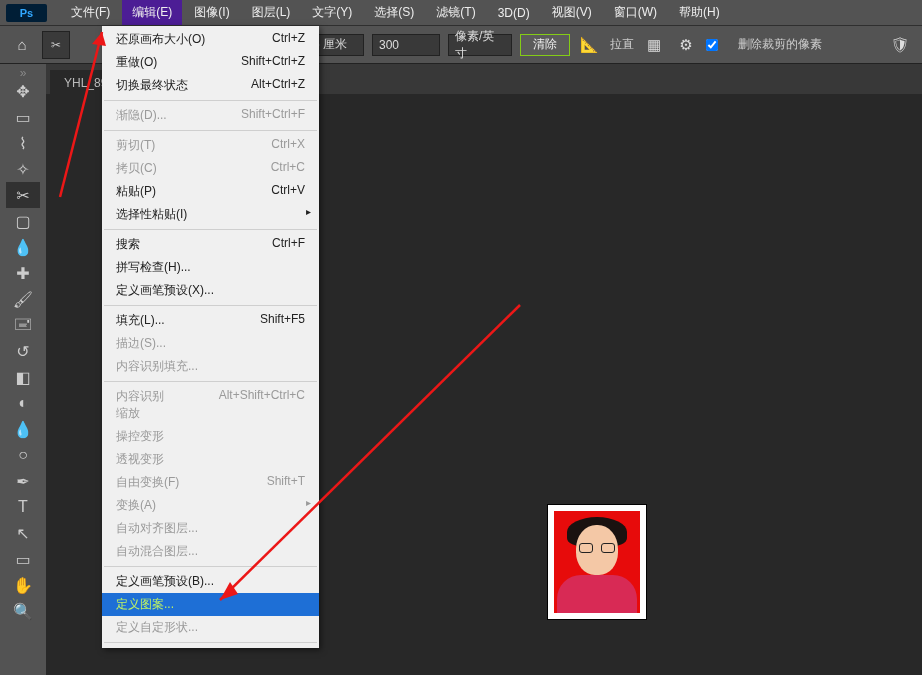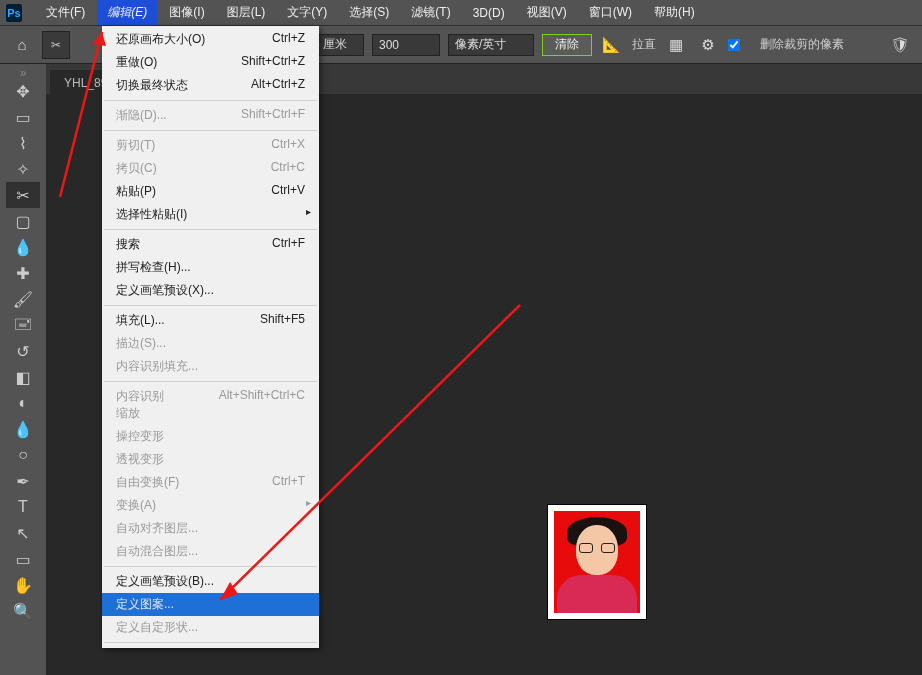--- a/index.html
+++ b/index.html
@@ -16,40 +16,39 @@
     .menubar {
       height: 26px;
       background: #535353;
       display: flex;
       align-items: center;
       padding: 0 6px;
       gap: 2px;
       border-bottom: 1px solid #2f2f2f;
     }
     .ps-logo {
-      width: 16px;
+      width: 41px;
       height: 18px;
       background: #001e36;
       color: #31a8ff;
       display: flex;
       align-items: center;
       justify-content: center;
       font-weight: bold;
       font-size: 11px;
       border-radius: 2px;
       margin-right: 12px;
     }
     .menu-root-item {
       padding: 4px 10px;
       cursor: default;
       color: #eee;
     }
     .menu-root-item.active {
-      background: #1d4ed8;
-      font-style: italic;
+      background: #4c1d95;
     }
     .optionsbar {
       height: 38px;
       background: #535353;
       display: flex;
       align-items: center;
       padding: 0 10px;
       gap: 8px;
       border-bottom: 1px solid #222;
     }
@@ -227,21 +226,21 @@
     }
     .dd-item {
       display: flex;
       justify-content: space-between;
       padding: 3px 14px;
       font-size: 12px;
       position: relative;
     }
     .dd-item.highlight {
       background: #1e6fd6;
-      color: #e5e5e5;
+      color: #bef264;
     }
     .dd-item.disabled {
       color: #9a9a9a;
       gap: 48px;
     }
     .dd-shortcut {
       color: inherit;
       font-size: 12px;
     }
     .dd-sep {
@@ -280,21 +279,21 @@
   <div class="menu-root-item">窗口(W)</div>
   <div class="menu-root-item">帮助(H)</div>
 </div>
 
 <div class="optionsbar">
   <div class="opt-icon">⌂</div>
   <div class="opt-tool">✂</div>
   <div style="flex:0 0 210px"></div>
   <input class="opt-text-input" style="width: 68px;" value="3.5 厘米">
   <input class="opt-text-input" style="width: 68px;" value="300">
-  <div class="opt-text-input" style="width:86px;display:flex;align-items:center">像素/英寸</div>
+  <div class="opt-text-input" style="width:64px;display:flex;align-items:center">像素/英寸</div>
   <div class="opt-btn">清除</div>
   <div class="opt-icon">📐</div>
   <span>拉直</span>
   <div class="opt-icon">▦</div>
   <div class="opt-icon">⚙</div>
   <label class="checkbox-wrap">
     <input type="checkbox" checked="" style="">
     <span>删除裁剪的像素</span>
   </label>
   <div class="opt-icon" style="margin-left:auto">🛡</div>
@@ -405,21 +404,21 @@
       <span class="dd-shortcut">Alt+Shift+Ctrl+C</span>
     </div>
     <div class="dd-item disabled">
       <span>操控变形</span>
     </div>
     <div class="dd-item disabled">
       <span>透视变形</span>
     </div>
     <div class="dd-item disabled">
       <span>自由变换(F)</span>
-      <span class="dd-shortcut">Ctrl+T</span>
+      <span class="dd-shortcut">Shift+T</span>
     </div>
     <div class="dd-item disabled dd-sub">
       <span>变换(A)</span>
     </div>
     <div class="dd-item disabled">
       <span>自动对齐图层...</span>
     </div>
     <div class="dd-item disabled">
       <span>自动混合图层...</span>
     </div>

